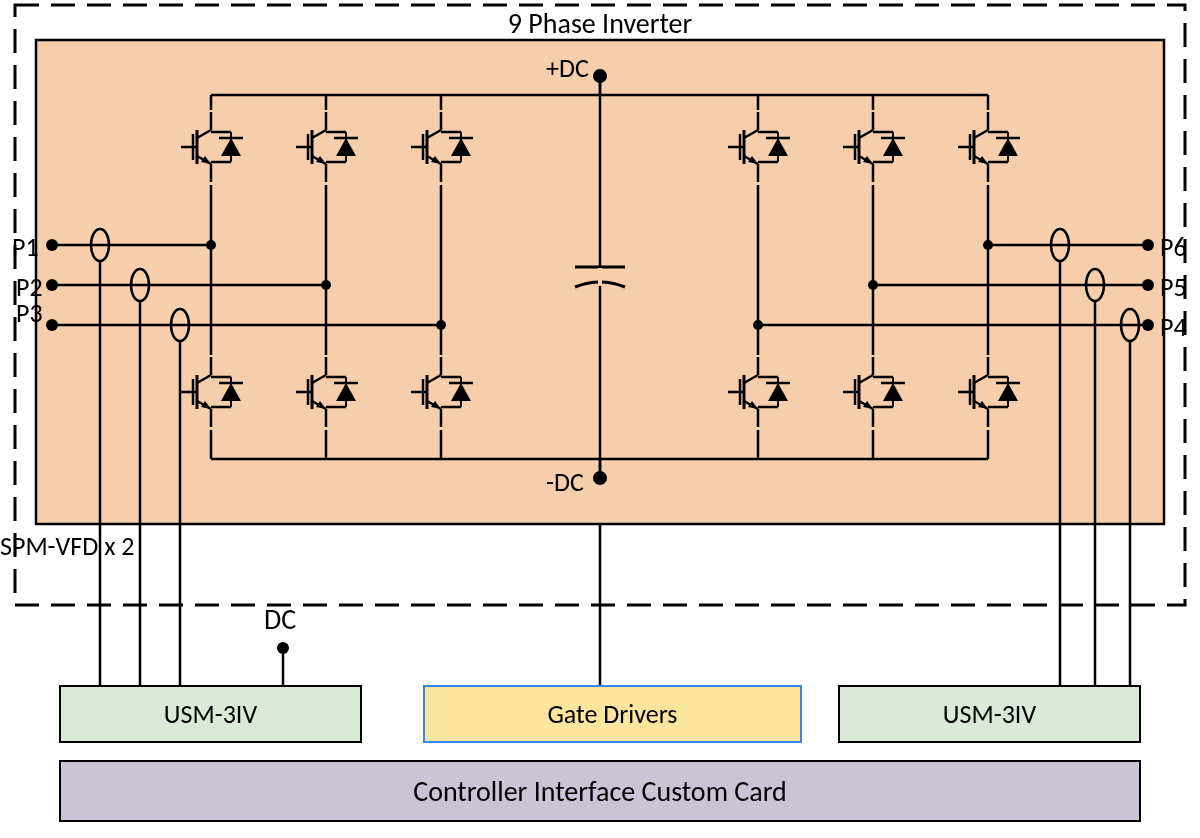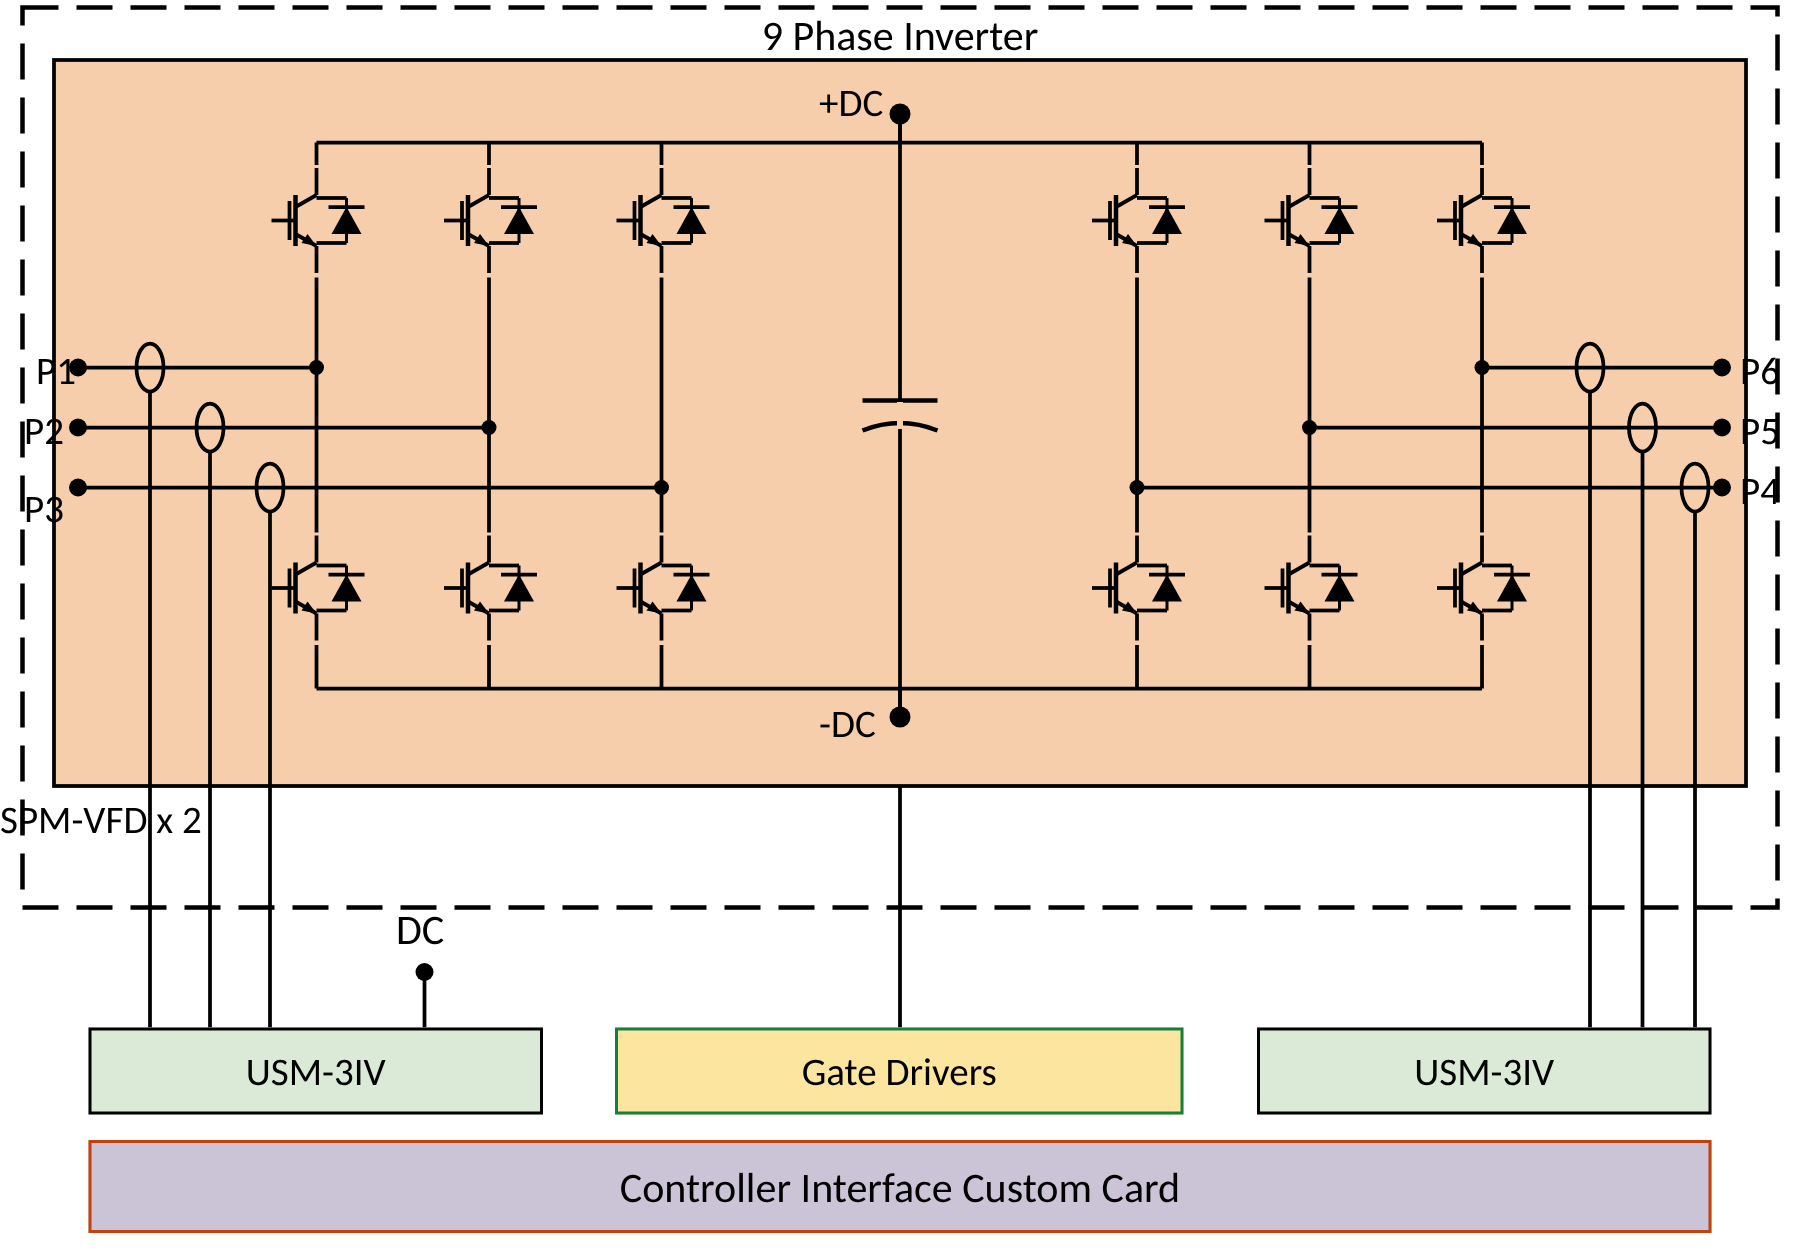--- a/index.html
+++ b/index.html
@@ -30,25 +30,26 @@
     align-items: center;
     justify-content: center;
     font-size: 26px;
   }
   .usm {
     background: #dbead7;
     border: 2px solid #000;
   }
   .gate {
     background: #fce59e;
-    border: 2px solid #15803d;
+    border: 2px solid #3b82f6;
+    margin-left: 13px;
   }
   .ctrl {
     background: #cac4d6;
-    border: 2px solid #c2410c;
+    border: 2px solid #000000;
   }
   svg {
     position: absolute;
     top: 0;
     left: 0;
   }
 </style>
 </head>
 <body>
 
@@ -196,23 +197,23 @@
 
   <line x1="283" y1="648" x2="283" y2="685" stroke="#000" stroke-width="2.5"></line>
   <circle cx="283" cy="648" r="6" fill="#000"></circle>
 </svg>
 
 <div class="label title" style="left:0; right:0; top:6px;">9 Phase Inverter</div>
 <div class="label bold" style="left:546px; top:52px;">+DC</div>
 <div class="label bold" style="left:546px; top:466px;">-DC</div>
 <div class="label" style="left:0; right:0; top:530px; text-align:left;">SPM-VFD x 2</div>
 
-<div class="label bold" style="left:24px; top:231px;text-align:center;">P1</div>
+<div class="label bold" style="left:12px; top:231px;text-align:center;">P1</div>
 <div class="label bold" style="left:16px; top:271px;">P2</div>
-<div class="label bold" style="left:16px; top:323px;">P3</div>
+<div class="label bold" style="left:16px; top:297px;">P3</div>
 
 <div class="label bold" style="left:1160px; top:231px;">P6</div>
 <div class="label bold" style="left:1160px; top:271px;">P5</div>
 <div class="label bold" style="left:1160px; top:311px;">P4</div>
 
 <div class="label bold" style="left:264px; top:602px; font-size:28px;">DC</div>
 
 <div class="block usm" style="left:59px; top:685px; width:303px; height:58px;">
   <span>USM-3IV</span>
 </div>

